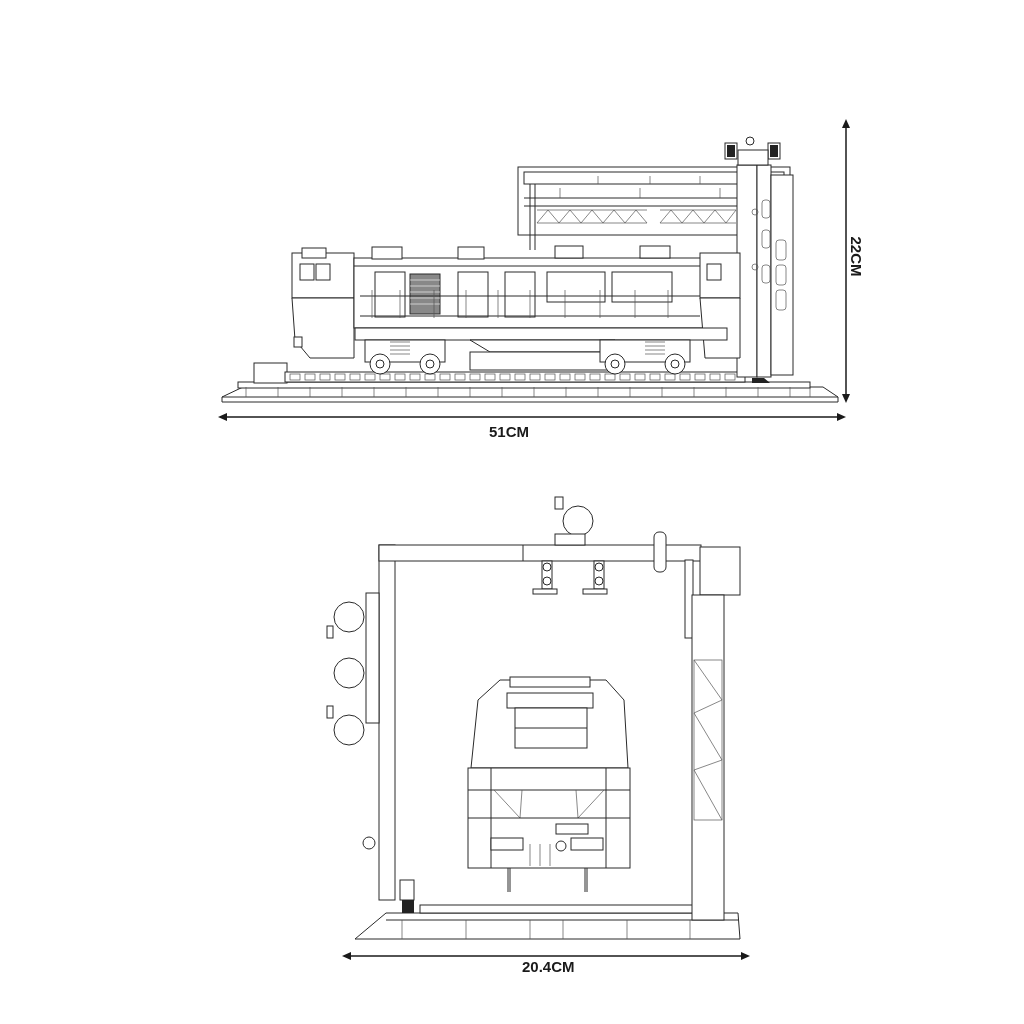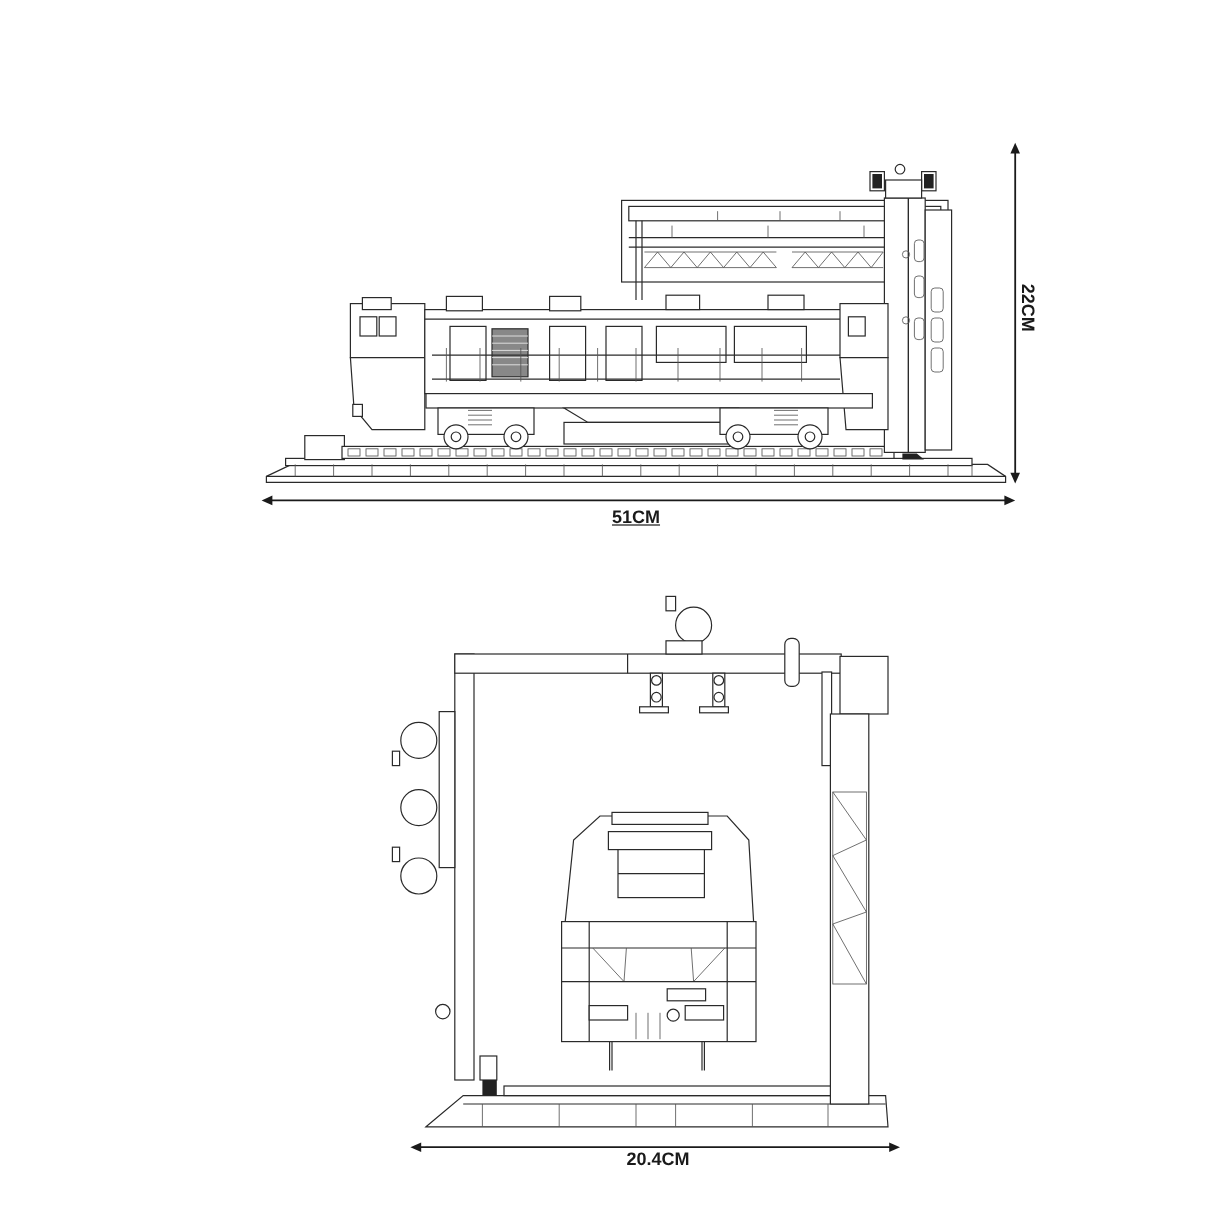--- a/index.html
+++ b/index.html
@@ -192,21 +192,21 @@
       <circle class="ln" cx="675" cy="364" r="4"></circle>
   <rect class="fw" x="294" y="337" width="8" height="10"></rect>
 
   <line x1="222" y1="417" x2="842" y2="417" stroke="#1a1a1a" stroke-width="1.5"></line>
   <polygon points="218,417 227,413 227,421" fill="#1a1a1a"></polygon>
   <polygon points="846,417 837,413 837,421" fill="#1a1a1a"></polygon>
   <line x1="846" y1="124" x2="846" y2="398" stroke="#1a1a1a" stroke-width="1.5"></line>
   <polygon points="846,119 842,128 850,128" fill="#1a1a1a"></polygon>
   <polygon points="846,403 842,394 850,394" fill="#1a1a1a"></polygon>
 </svg>
-<span class="dim-label" style="left:510px;top:423px;text-decoration:underline;">51CM</span>
+<span class="dim-label" style="left:489px;top:423px;">51CM</span>
 <span class="dim-label" style="left:836px;top:248px;transform:rotate(90deg);transform-origin:center;">22CM</span>
 </div>
 
 <div class="view" style="left:0;top:450px;width:1024px;height:574px;">
 <svg width="1024" height="574" viewBox="0 450 1024 574">
 
   <polygon class="fw" points="355,939 386,913 738,913 740,939"></polygon>
   <line class="ln" x1="386" y1="920" x2="738" y2="920"></line>
   <g class="lt">
     <line x1="402" y1="920" x2="402" y2="939"></line>

